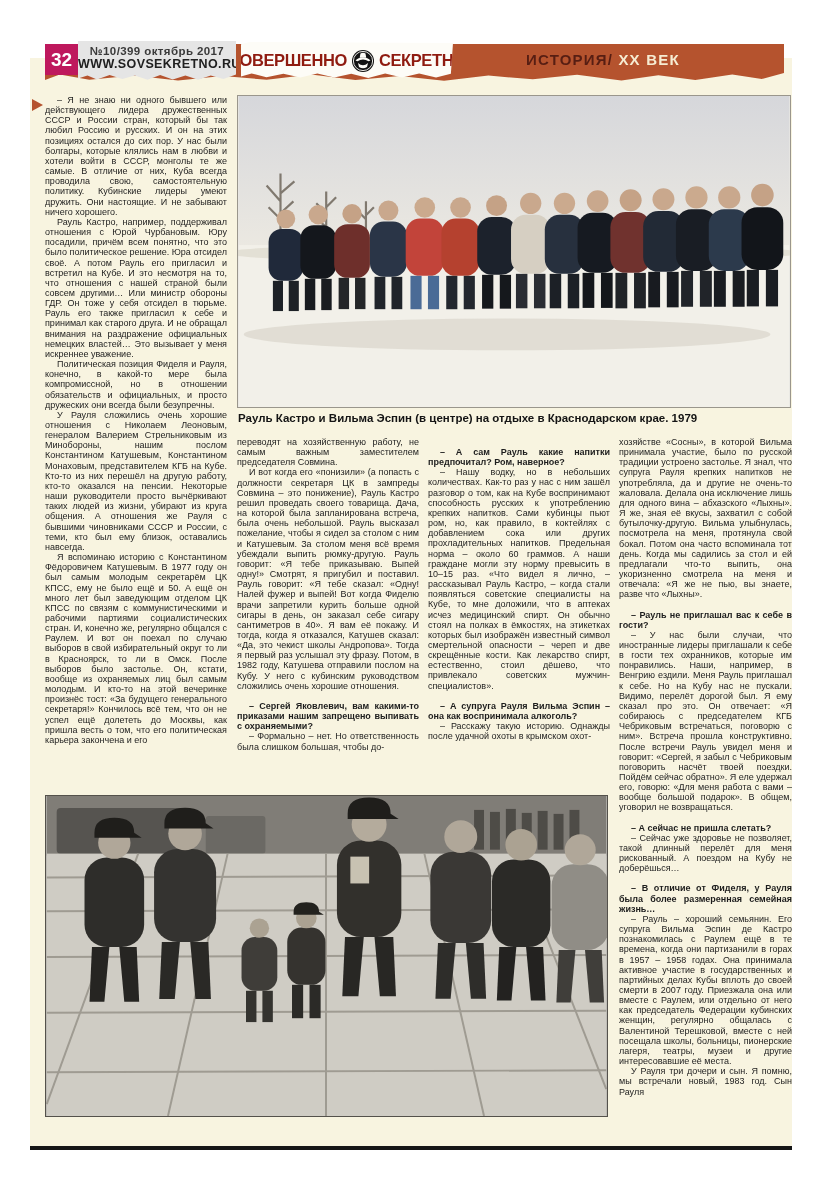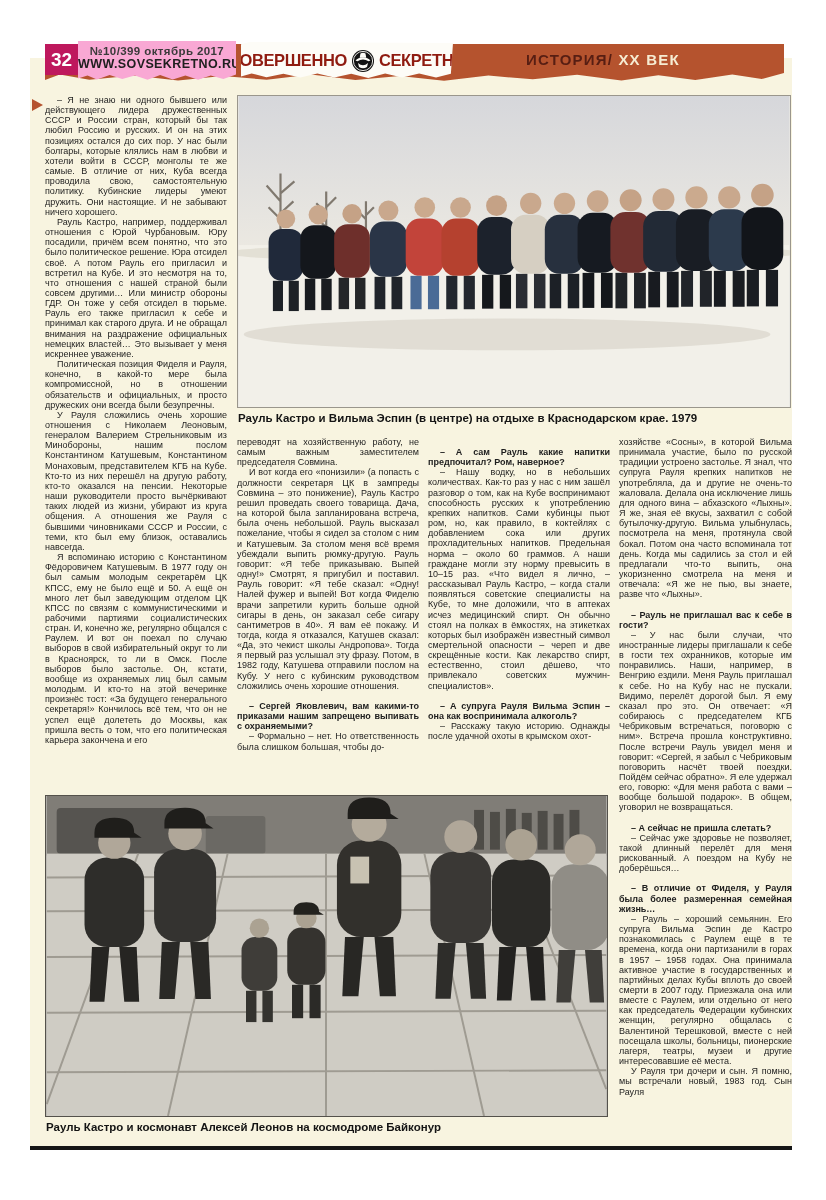--- a/index.html
+++ b/index.html
@@ -6,21 +6,21 @@
   .page{position:relative;width:826px;height:1200px;background:#ffffff;
         font-family:"Liberation Sans",sans-serif;overflow:hidden;}
   .paper{position:absolute;left:30px;top:58px;width:762px;height:1088px;background:#f8f4e0;}
 
   
   .banner{position:absolute;left:45px;top:44px;width:739px;height:38px;background:#b5532e;
     clip-path:polygon(0 0,100% 0,100% 76%,97% 92%,93% 80%,88% 95%,83% 82%,78% 96%,72% 81%,
       66% 93%,60% 83%,54% 97%,48% 84%,42% 95%,36% 80%,30% 94%,24% 84%,18% 96%,12% 83%,6% 94%,2% 80%,0 95%);}
   .pagenum{position:absolute;left:45px;top:44px;width:33px;height:31px;background:#be185d;
     color:#fff;font-weight:bold;font-size:19px;text-align:center;line-height:31px;}
-  .issuebox{position:absolute;left:78px;top:41px;width:158px;height:40px;background:#f9a8d4;
+  .issuebox{position:absolute;left:78px;top:41px;width:158px;height:40px;background:#e5e5e5;
     text-align:center;padding-top:4px;box-sizing:border-box;
     clip-path:polygon(0 0,100% 0,100% 84%,92% 95%,84% 86%,76% 97%,68% 86%,60% 96%,52% 85%,
       44% 97%,36% 86%,28% 95%,20% 85%,12% 96%,6% 86%,0 94%);}
   .issue-l1{font-size:11.5px;font-weight:bold;color:#3a3a3a;letter-spacing:.4px;}
   .issue-l2{font-size:12.5px;font-weight:bold;color:#202020;letter-spacing:.4px;}
   .logobox{position:absolute;left:241px;top:42px;width:212px;height:37px;background:#fdfcf7;
     display:flex;align-items:center;justify-content:center;gap:4px;
     clip-path:polygon(0 6%,4% 0,100% 3%,99% 86%,92% 96%,84% 85%,76% 96%,68% 85%,60% 97%,
       52% 86%,44% 96%,36% 85%,28% 96%,20% 86%,12% 95%,5% 85%,0 93%);}
   .logotext{font-size:16.5px;font-weight:800;color:#8f1b10;letter-spacing:-.4px;white-space:nowrap;}
@@ -294,16 +294,15 @@
             <use href="#d-head" x="12" y="-42" fill="#aba292"></use>
           </g>
         <g transform="translate(508,155) scale(2.4)">
             <use href="#d-torso" fill="#908d86"></use>
             <use href="#d-legsw" fill="#403e3a"></use>
             <use href="#d-head" x="12" y="-42" fill="#b0a799"></use>
           </g>
       </g>
     </svg>
   </div>
-  <div class="caption" id="cap-bottom">Рауль Кастро и космонавт Алексей Леонов на космодроме Байконур</div>
 
   <div class="rule"></div>
 </div>
 
 </body></html>

